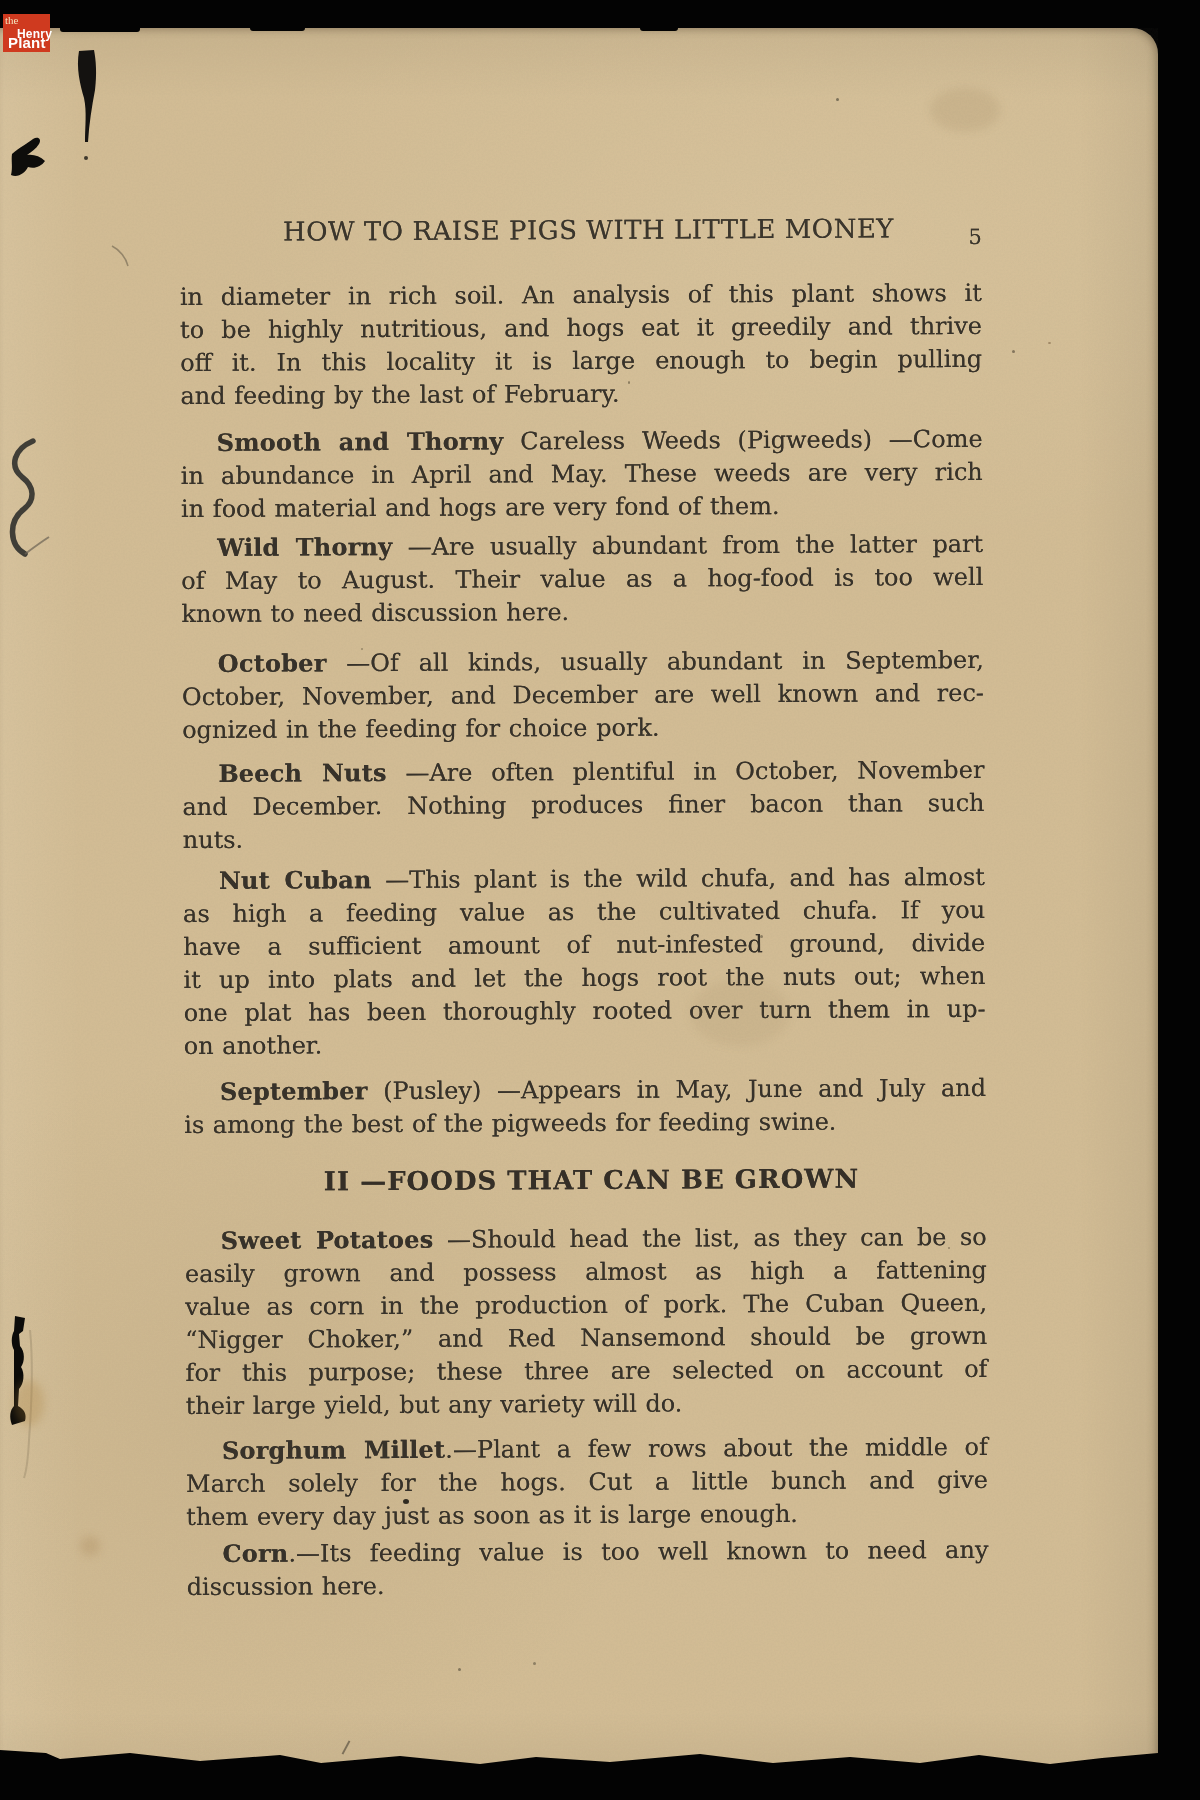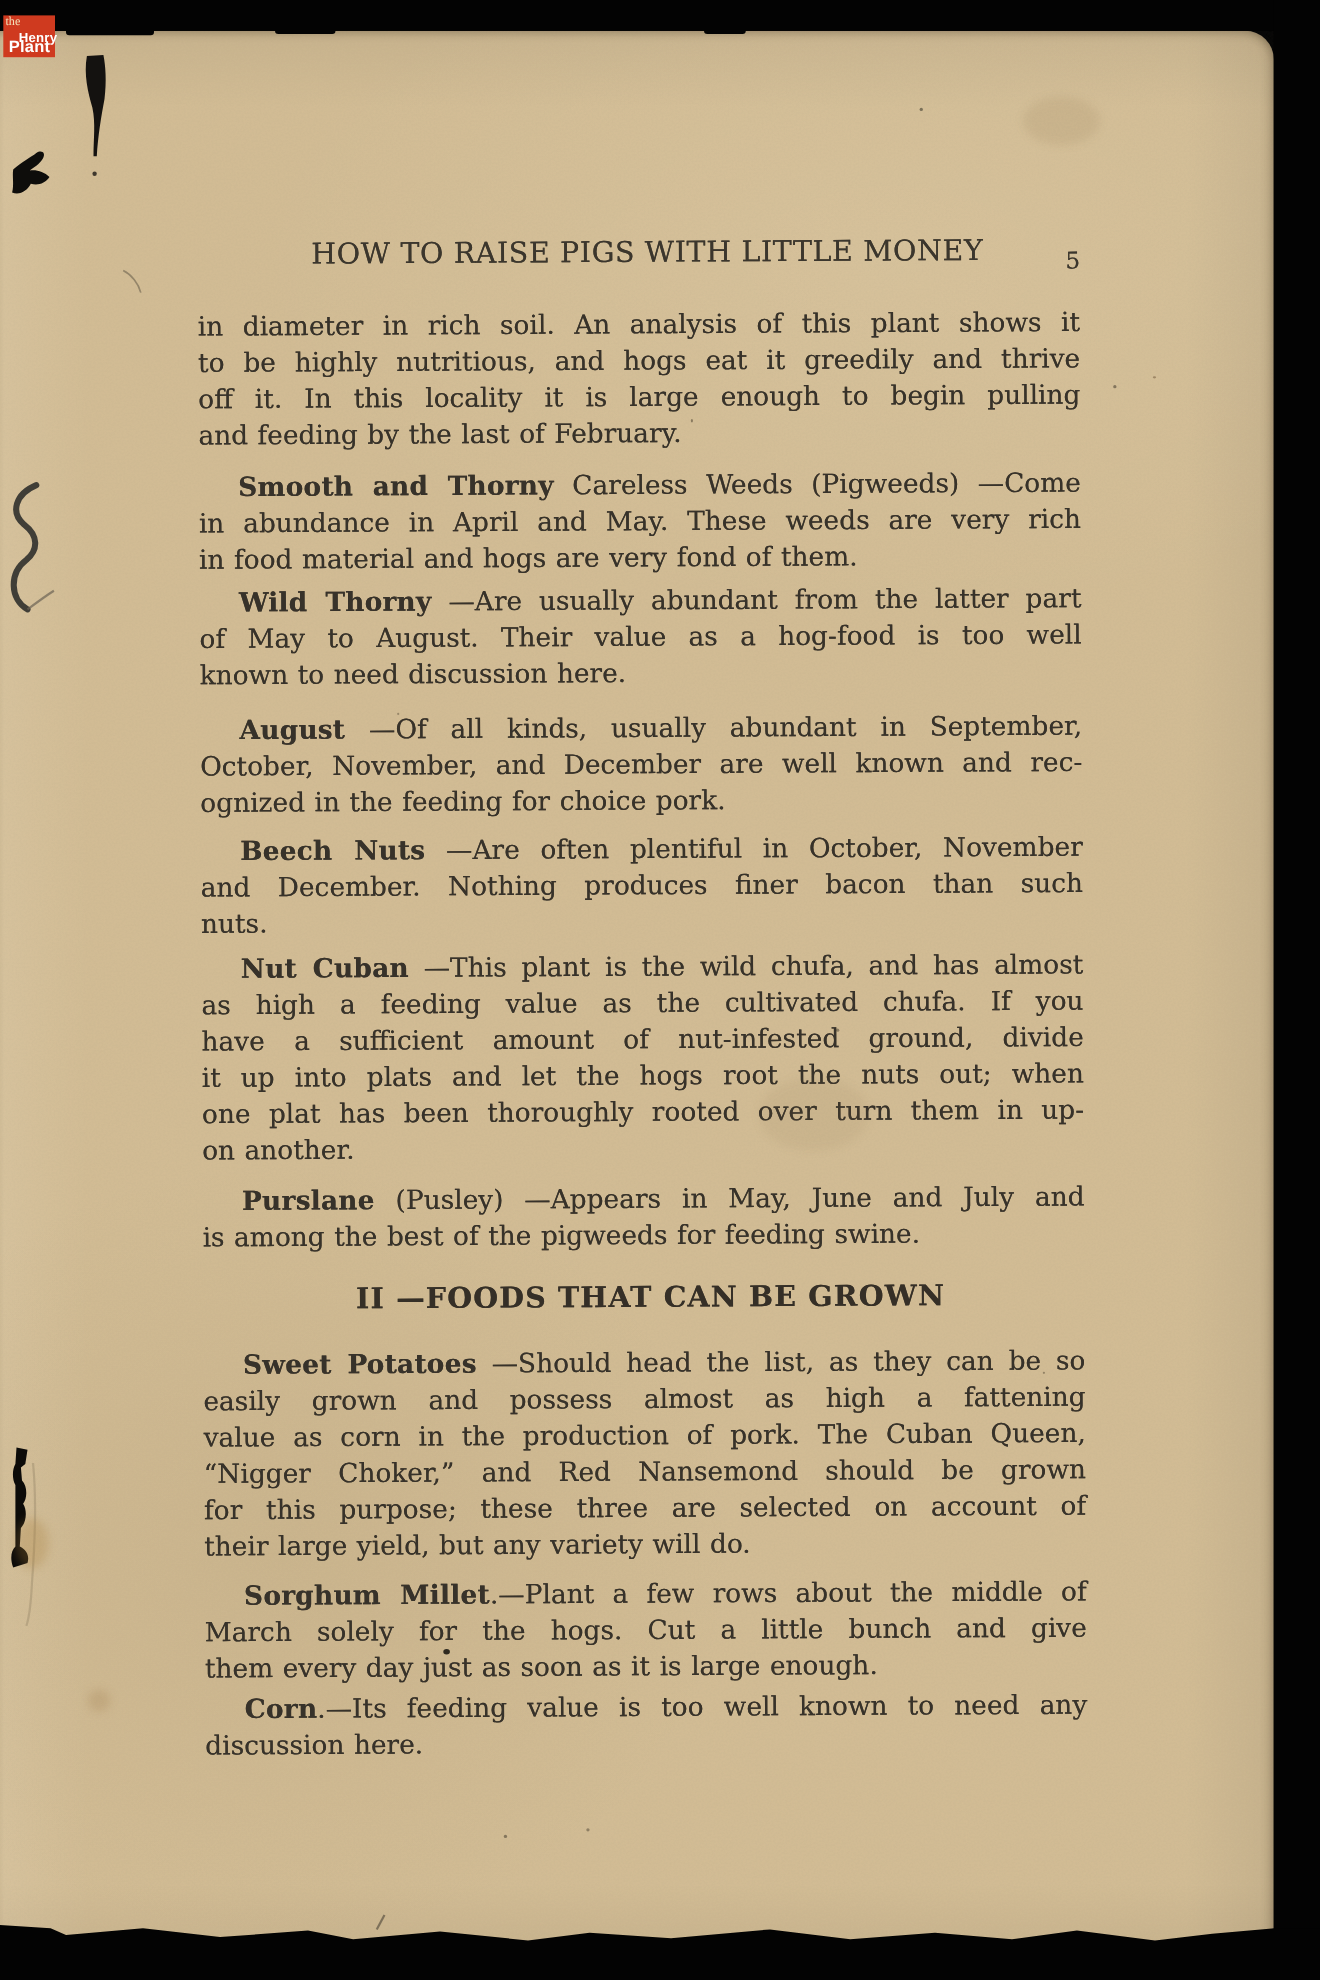--- a/index.html
+++ b/index.html
@@ -125,39 +125,39 @@
         <div class="line"><span></span><b>Smooth and Thorny</b><span> Careless Weeds (Pigweeds) —Come</span></div>
         <div class="line"><span>in abundance in April and May.  These weeds are very rich</span></div>
         <div class="line last"><span>in food material and hogs are very fond of them.</span></div>
       </div>
       <div class="para indent" style="top: 529px;">
         <div class="line"><span></span><b>Wild Thorny</b><span> —Are usually abundant from the latter part</span></div>
         <div class="line"><span>of May to August.  Their value as a hog-food is too well</span></div>
         <div class="line last"><span>known to need discussion here.</span></div>
       </div>
       <div class="para indent" style="top: 645px;">
-        <div class="line"><span></span><b>August</b><span> —Of all kinds, usually abundant in September,</span></div>
+        <div class="line"><span></span><b>October</b><span> —Of all kinds, usually abundant in September,</span></div>
         <div class="line"><span>October, November, and December are well known and rec-</span></div>
         <div class="line last"><span>ognized in the feeding for choice pork.</span></div>
       </div>
       <div class="para indent" style="top: 755px;">
         <div class="line"><span></span><b>Beech Nuts</b><span> —Are often plentiful in October, November</span></div>
         <div class="line"><span>and December.  Nothing produces finer bacon than such</span></div>
         <div class="line last"><span>nuts.</span></div>
       </div>
       <div class="para indent" style="top: 862px;">
         <div class="line"><span></span><b>Nut Cuban</b><span> —This plant is the wild chufa, and has almost</span></div>
         <div class="line"><span>as high a feeding value as the cultivated chufa.  If you</span></div>
         <div class="line"><span>have a sufficient amount of nut-infested ground, divide</span></div>
         <div class="line"><span>it up into plats and let the hogs root the nuts out; when</span></div>
         <div class="line"><span>one plat has been thoroughly rooted over turn them in up-</span></div>
         <div class="line last"><span>on another.</span></div>
       </div>
       <div class="para indent" style="top: 1073px;">
-        <div class="line"><span></span><b>Purslane</b><span> (Pusley) —Appears in May, June and July and</span></div>
+        <div class="line"><span></span><b>September</b><span> (Pusley) —Appears in May, June and July and</span></div>
         <div class="line last"><span>is among the best of the pigweeds for feeding swine.</span></div>
       </div>
       <div class="para indent" style="top: 1222px;">
         <div class="line"><span></span><b>Sweet Potatoes</b><span> —Should head the list, as they can be so</span></div>
         <div class="line"><span>easily grown and possess almost as high a fattening</span></div>
         <div class="line"><span>value as corn in the production of pork.  The Cuban Queen,</span></div>
         <div class="line"><span>“Nigger Choker,” and Red Nansemond should be grown</span></div>
         <div class="line"><span>for this purpose; these three are selected on account of</span></div>
         <div class="line last"><span>their large yield, but any variety will do.</span></div>
       </div>

